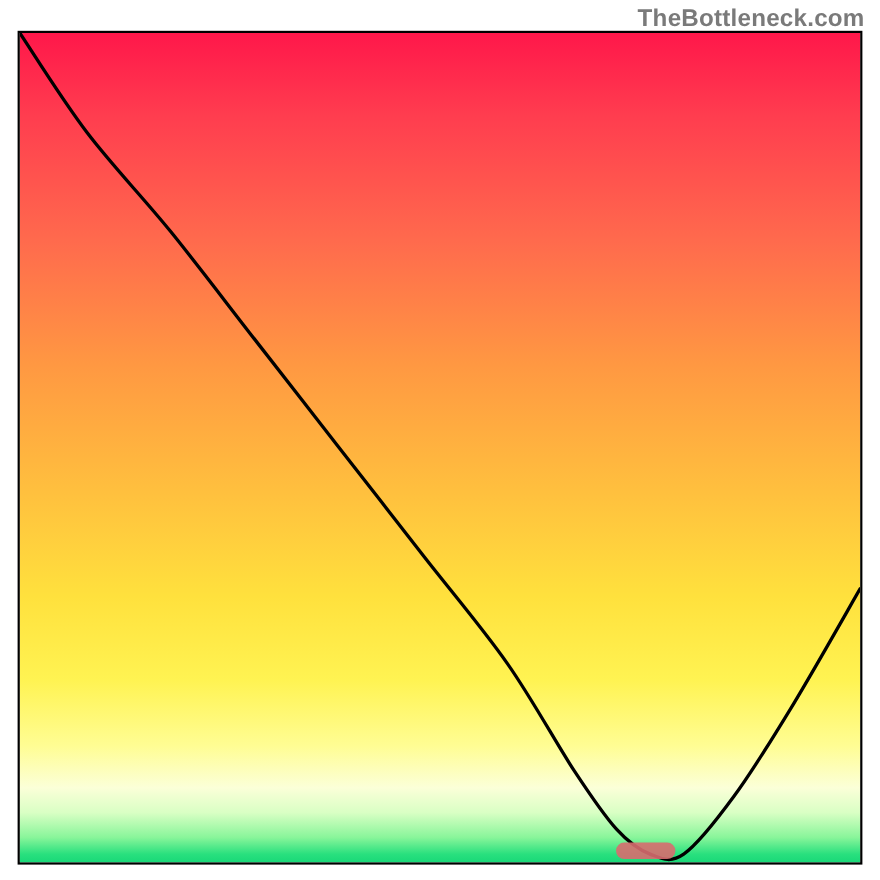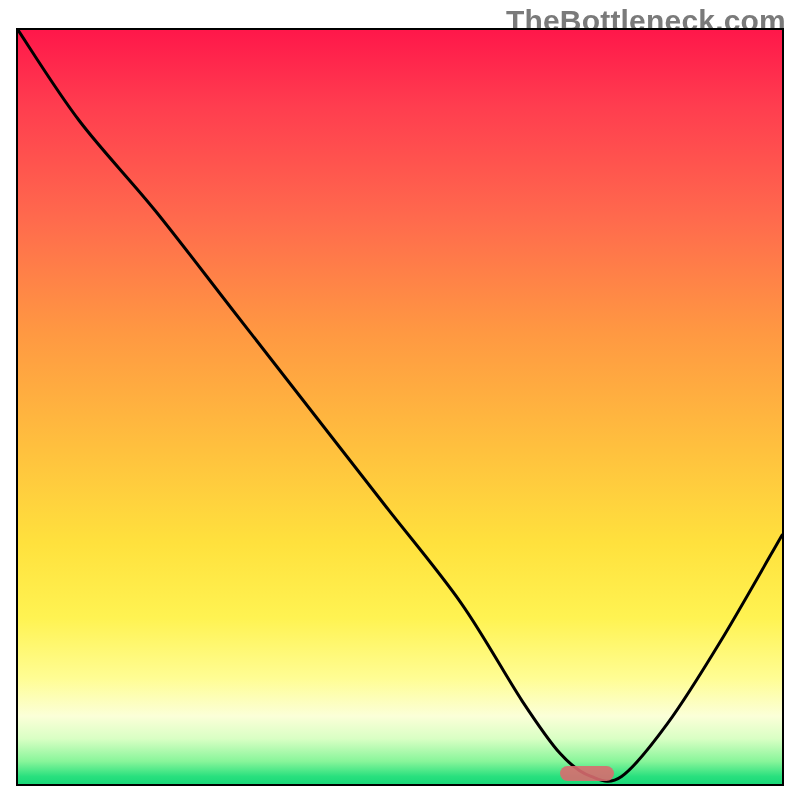--- a/index.html
+++ b/index.html
@@ -54,21 +54,21 @@
     width: 50px;
     height: 15px;
     border-radius: 8px;
     background: #d86b6f;
     opacity: 0.9;
   }
   .watermark {
     position: absolute;
     top: 4px;
     right: 14px;
-    font-size: 30px;
+    font-size: 22px;
     font-weight: 600;
     color: #7a7a7a;
     letter-spacing: 0.2px;
   }
 </style>
 </head>
 <body>
 
 <div class="frame">
 

